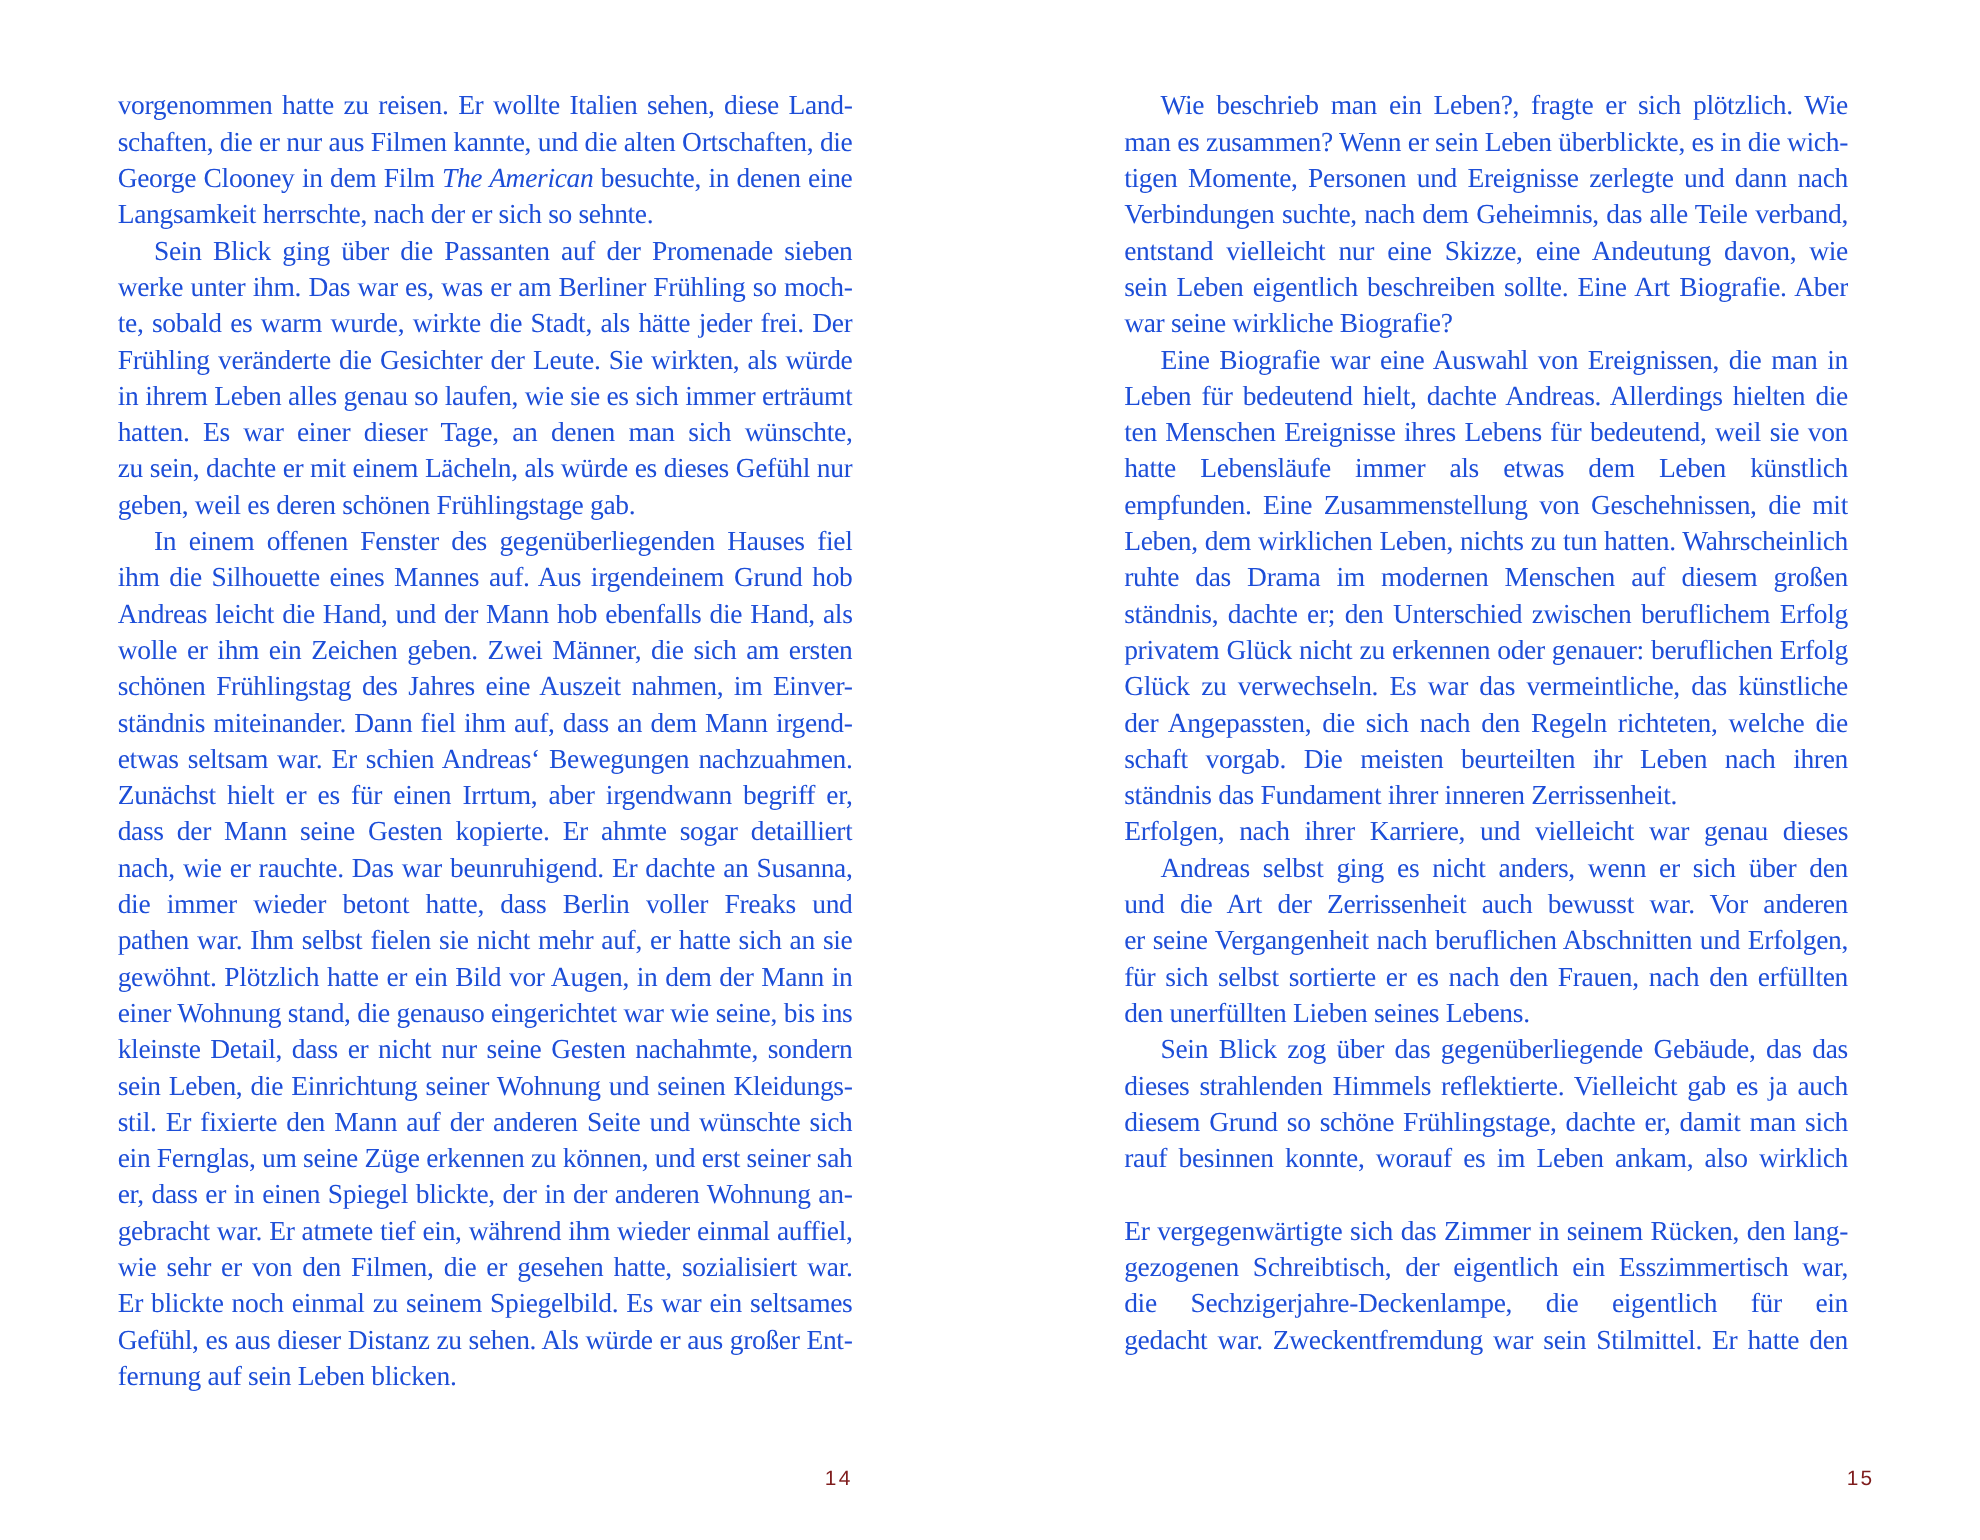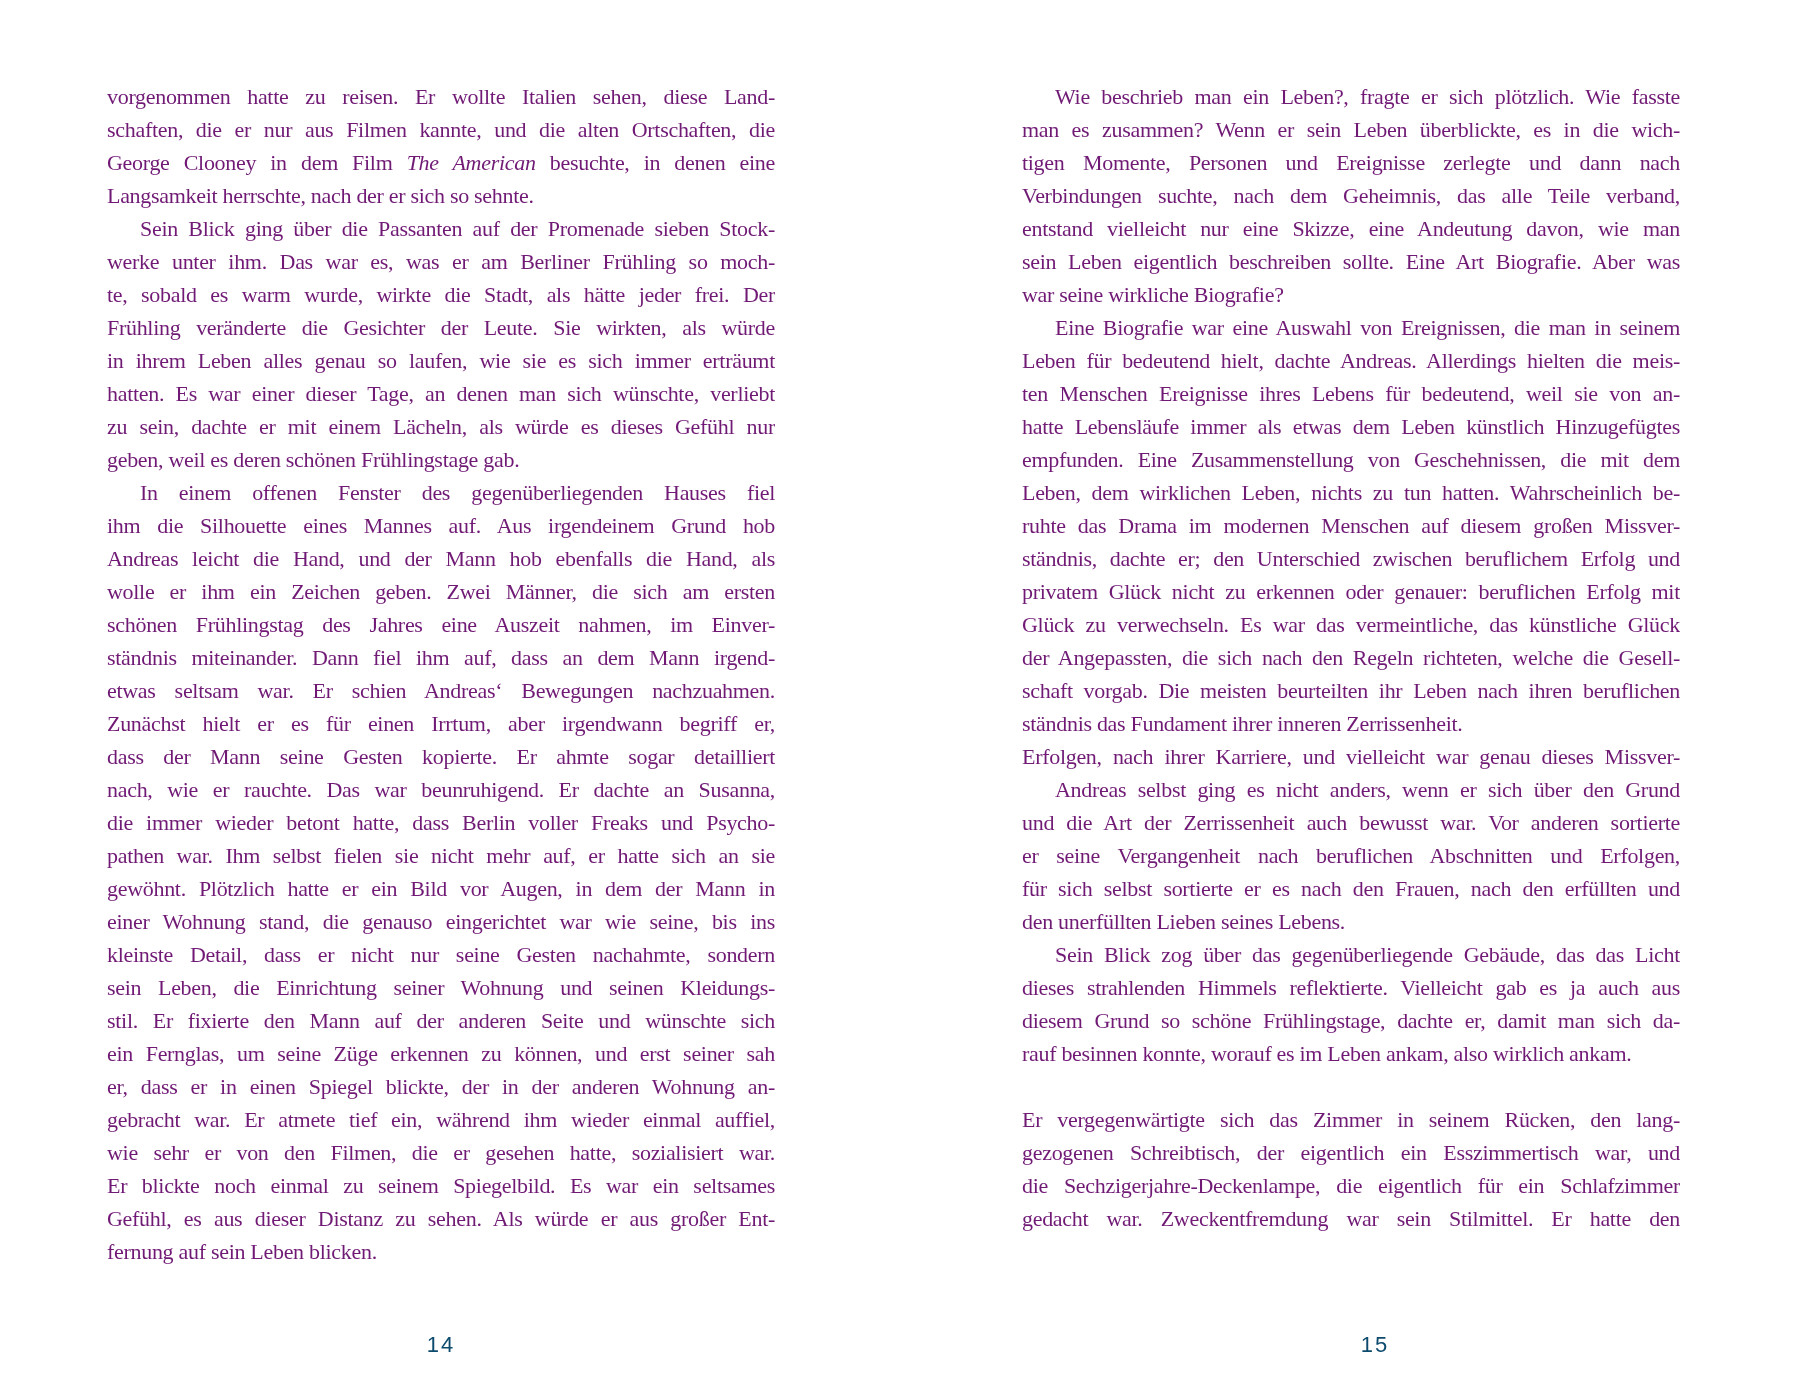--- a/index.html
+++ b/index.html
@@ -6,47 +6,47 @@
   body {
     width: 1800px; height: 1400px;
     background: #ffffff;
     position: relative;
     font-family: "Liberation Serif", "DejaVu Serif", serif;
   }
   .spread { position: absolute; inset: 0; }
   .col {
     position: absolute;
     top: 80px;
-    color: #701a75;
-    font-size: 22px;
+    color: #1d4ed8;
+    font-size: 25px;
     letter-spacing: -0.3px;
   }
   #col-0 { left: 107px;  width: 668px; }
   #col-1 { left: 1022px; width: 658px; }
   .ln {
     height: 33px;
     line-height: 33px;
     text-align: justify;
     text-align-last: justify;
     overflow: hidden;
     white-space: normal;
   }
   .ln.end   { text-align-last: left; }
   .ln.ind   { text-indent: 33px; }
   .ln.blank { }
   .ln i     { }
   .pagenum {
     position: absolute;
     top: 1328px;
     height: 33px; line-height: 33px;
-    text-align: center;
+    text-align: right;
     font-family: "Liberation Sans", "DejaVu Sans", sans-serif;
-    font-size: 22px;
+    font-size: 19px;
     letter-spacing: 2px;
-    color: #0c4a6e;
+    color: #7f1d1d;
   }
   #pn-0 { left: 107px;  width: 668px; }
   #pn-1 { left: 1046px; width: 658px; }
 </style>
 </head>
 <body>
 
 <main class="spread">
 
   <section>

